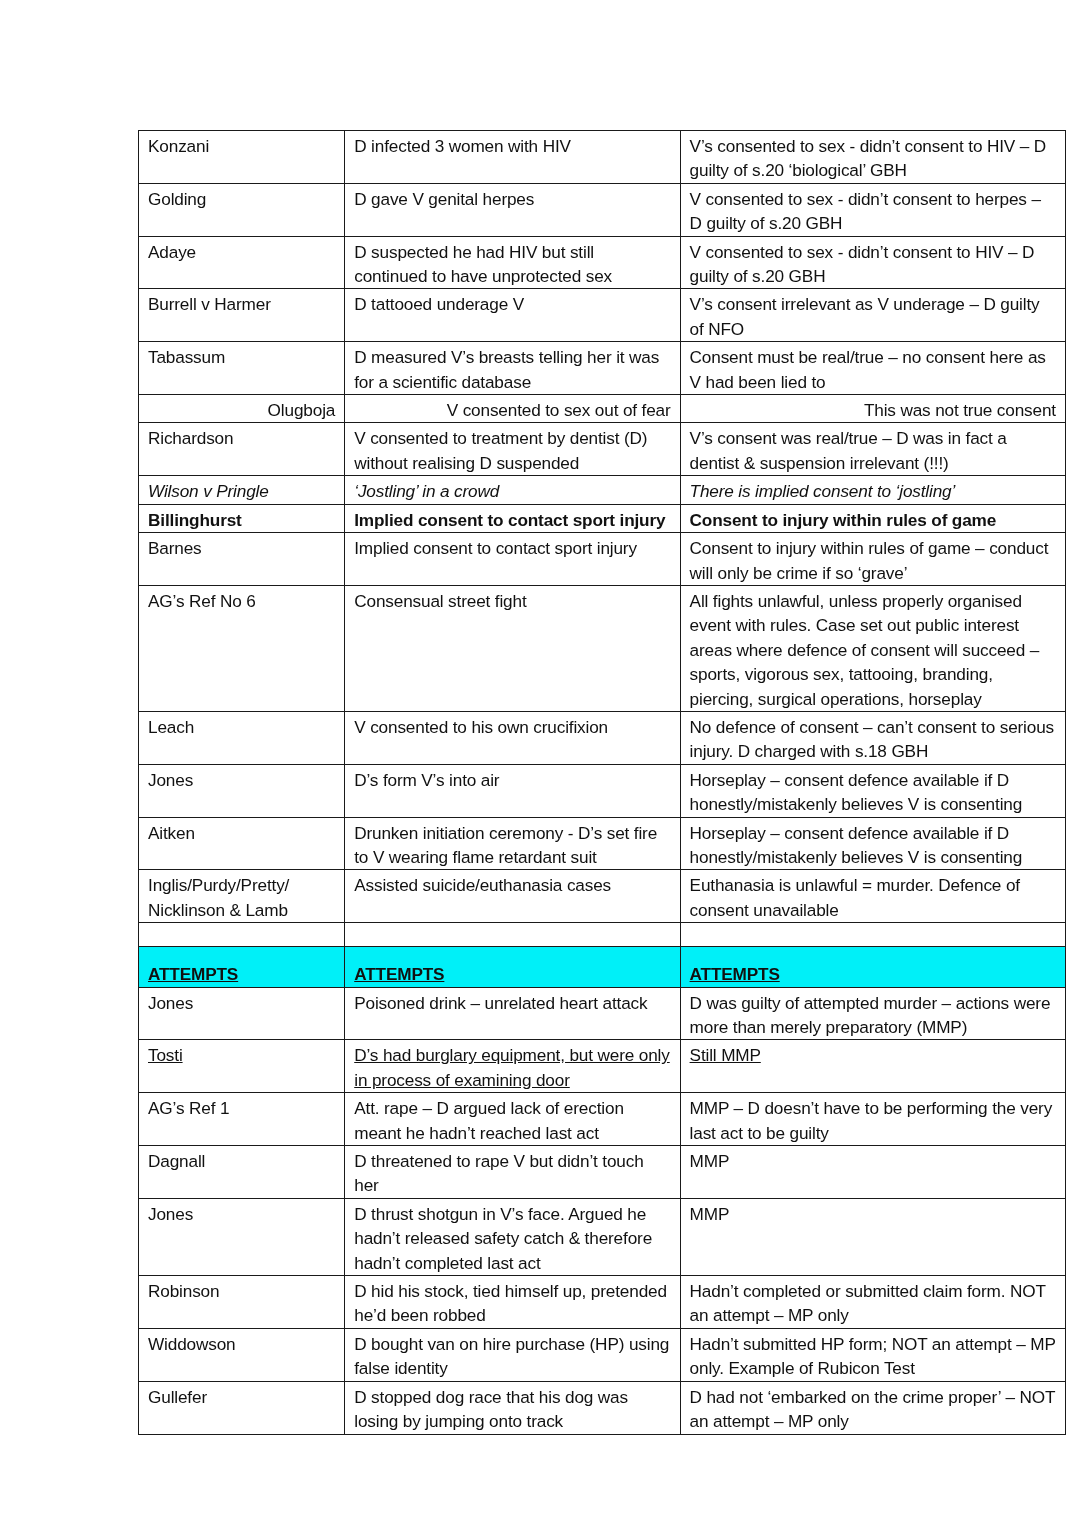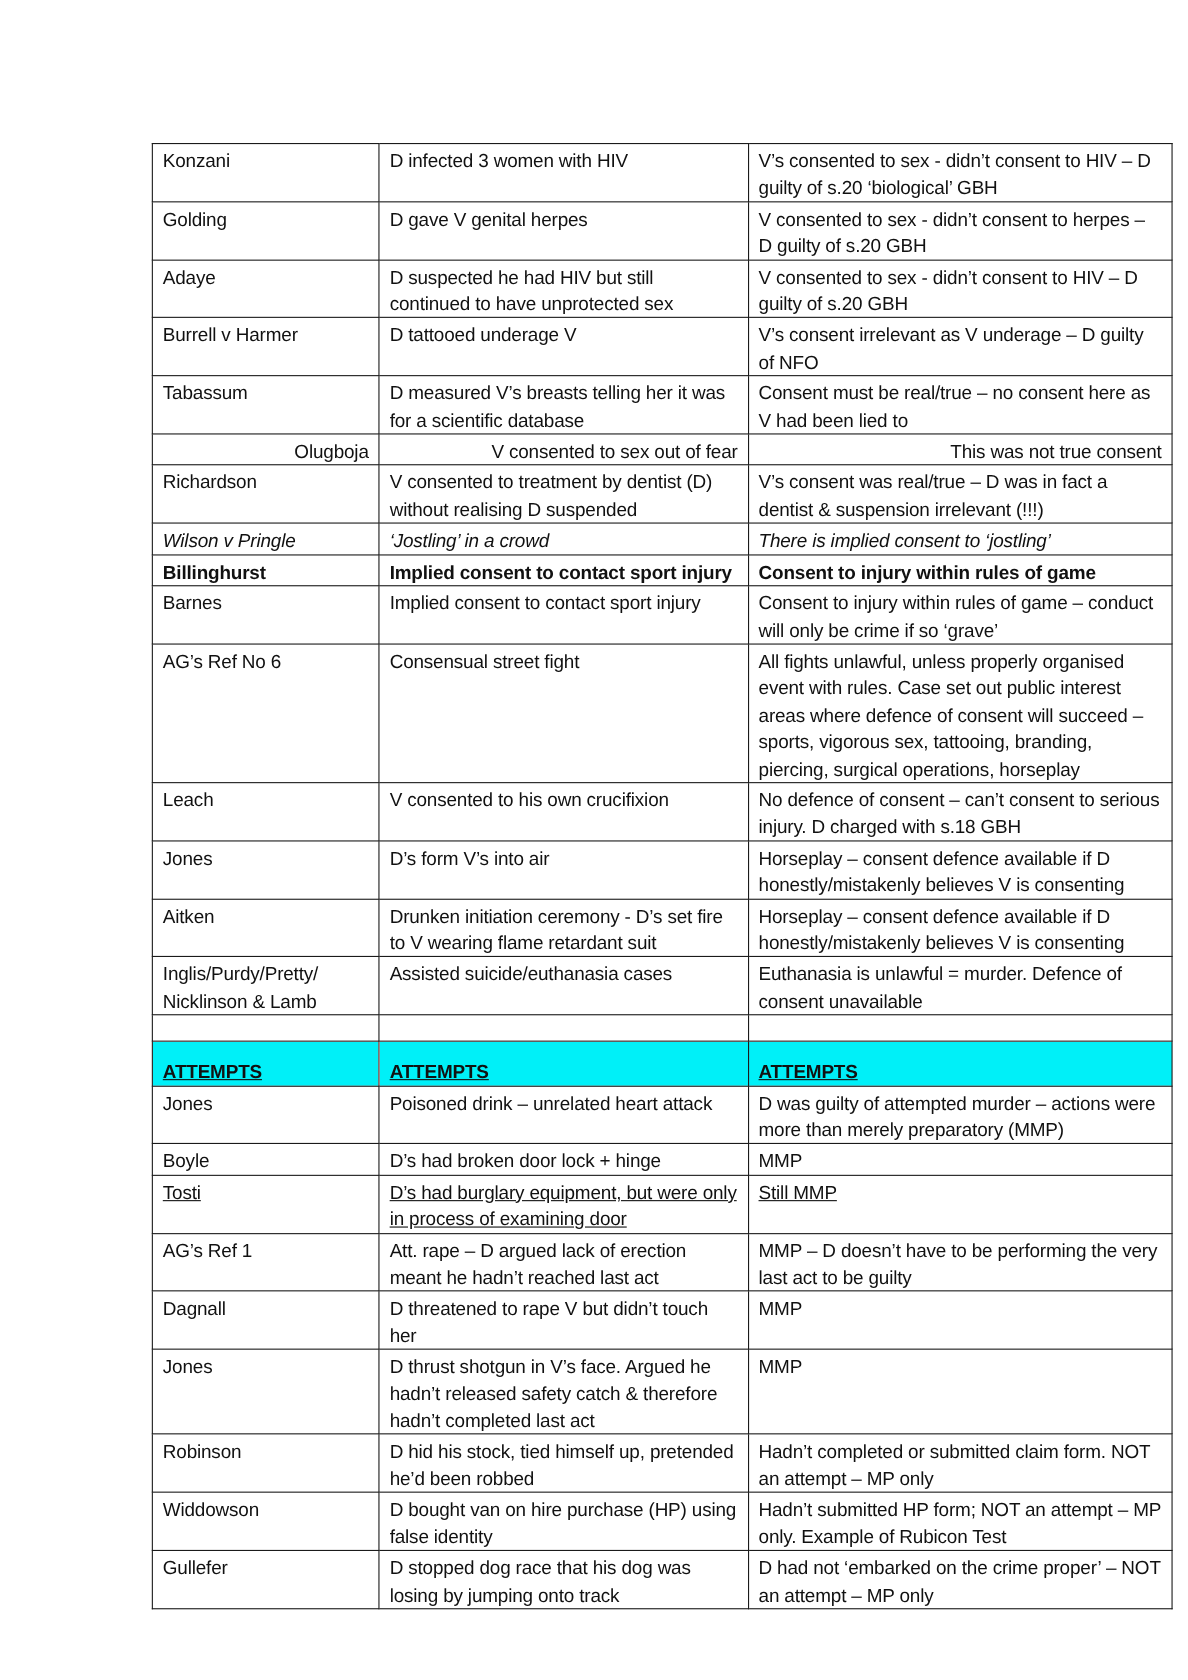--- a/index.html
+++ b/index.html
@@ -113,25 +113,20 @@
           <td class="c1" style="background: rgb(0, 240, 248);">ATTEMPTS</td>
           <td class="c2" style="background: rgb(0, 240, 248);">ATTEMPTS</td>
           <td class="c3" style="background: rgb(0, 240, 248);">ATTEMPTS</td>
         </tr>
 
       <tr style="height: 50px;">
           <td class="c1">Jones</td>
           <td class="c2">Poisoned drink – unrelated heart attack</td>
           <td class="c3">D was guilty of attempted murder – actions were more than merely preparatory (MMP)</td>
         </tr>
-      <tr style="height: 25px;">
-          <td class="c1">Boyle</td>
-          <td class="c2">D’s had broken door lock + hinge</td>
-          <td class="c3">MMP</td>
-        </tr>
       <tr style="height: 50px; text-decoration: underline;">
           <td class="c1">Tosti</td>
           <td class="c2">D’s had burglary equipment, but were only in process of examining door</td>
           <td class="c3">Still MMP</td>
         </tr>
       <tr style="height: 50px;">
           <td class="c1">AG’s Ref 1</td>
           <td class="c2">Att. rape – D argued lack of erection meant he hadn’t reached last act</td>
           <td class="c3">MMP – D doesn’t have to be performing the very last act to be guilty</td>
         </tr>

